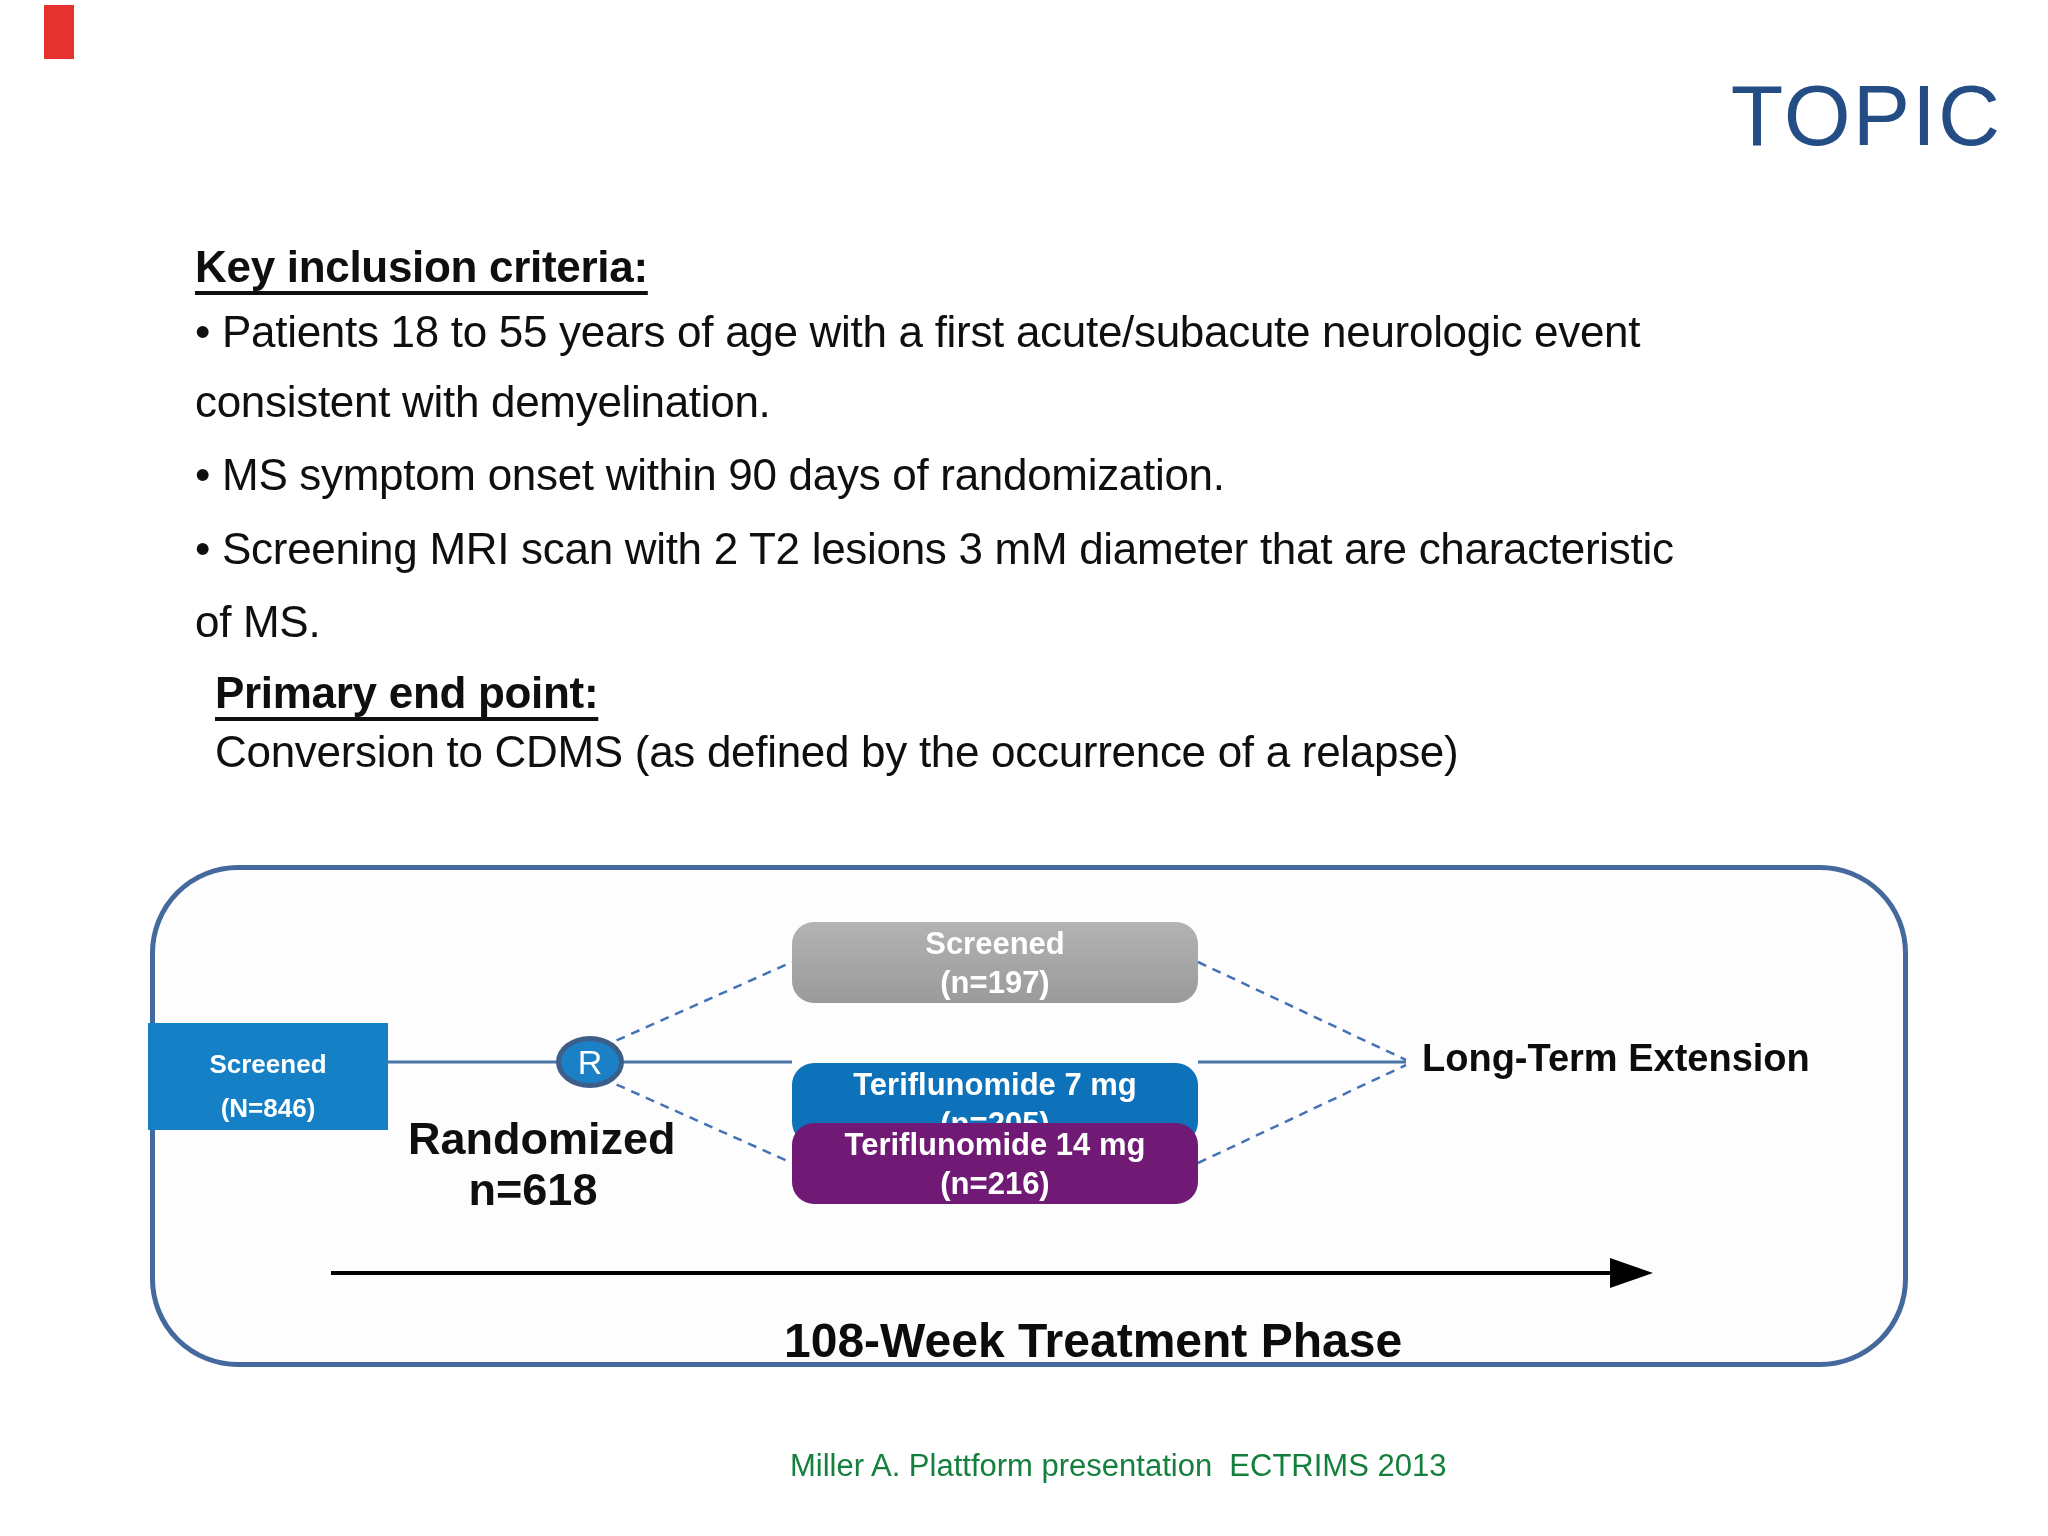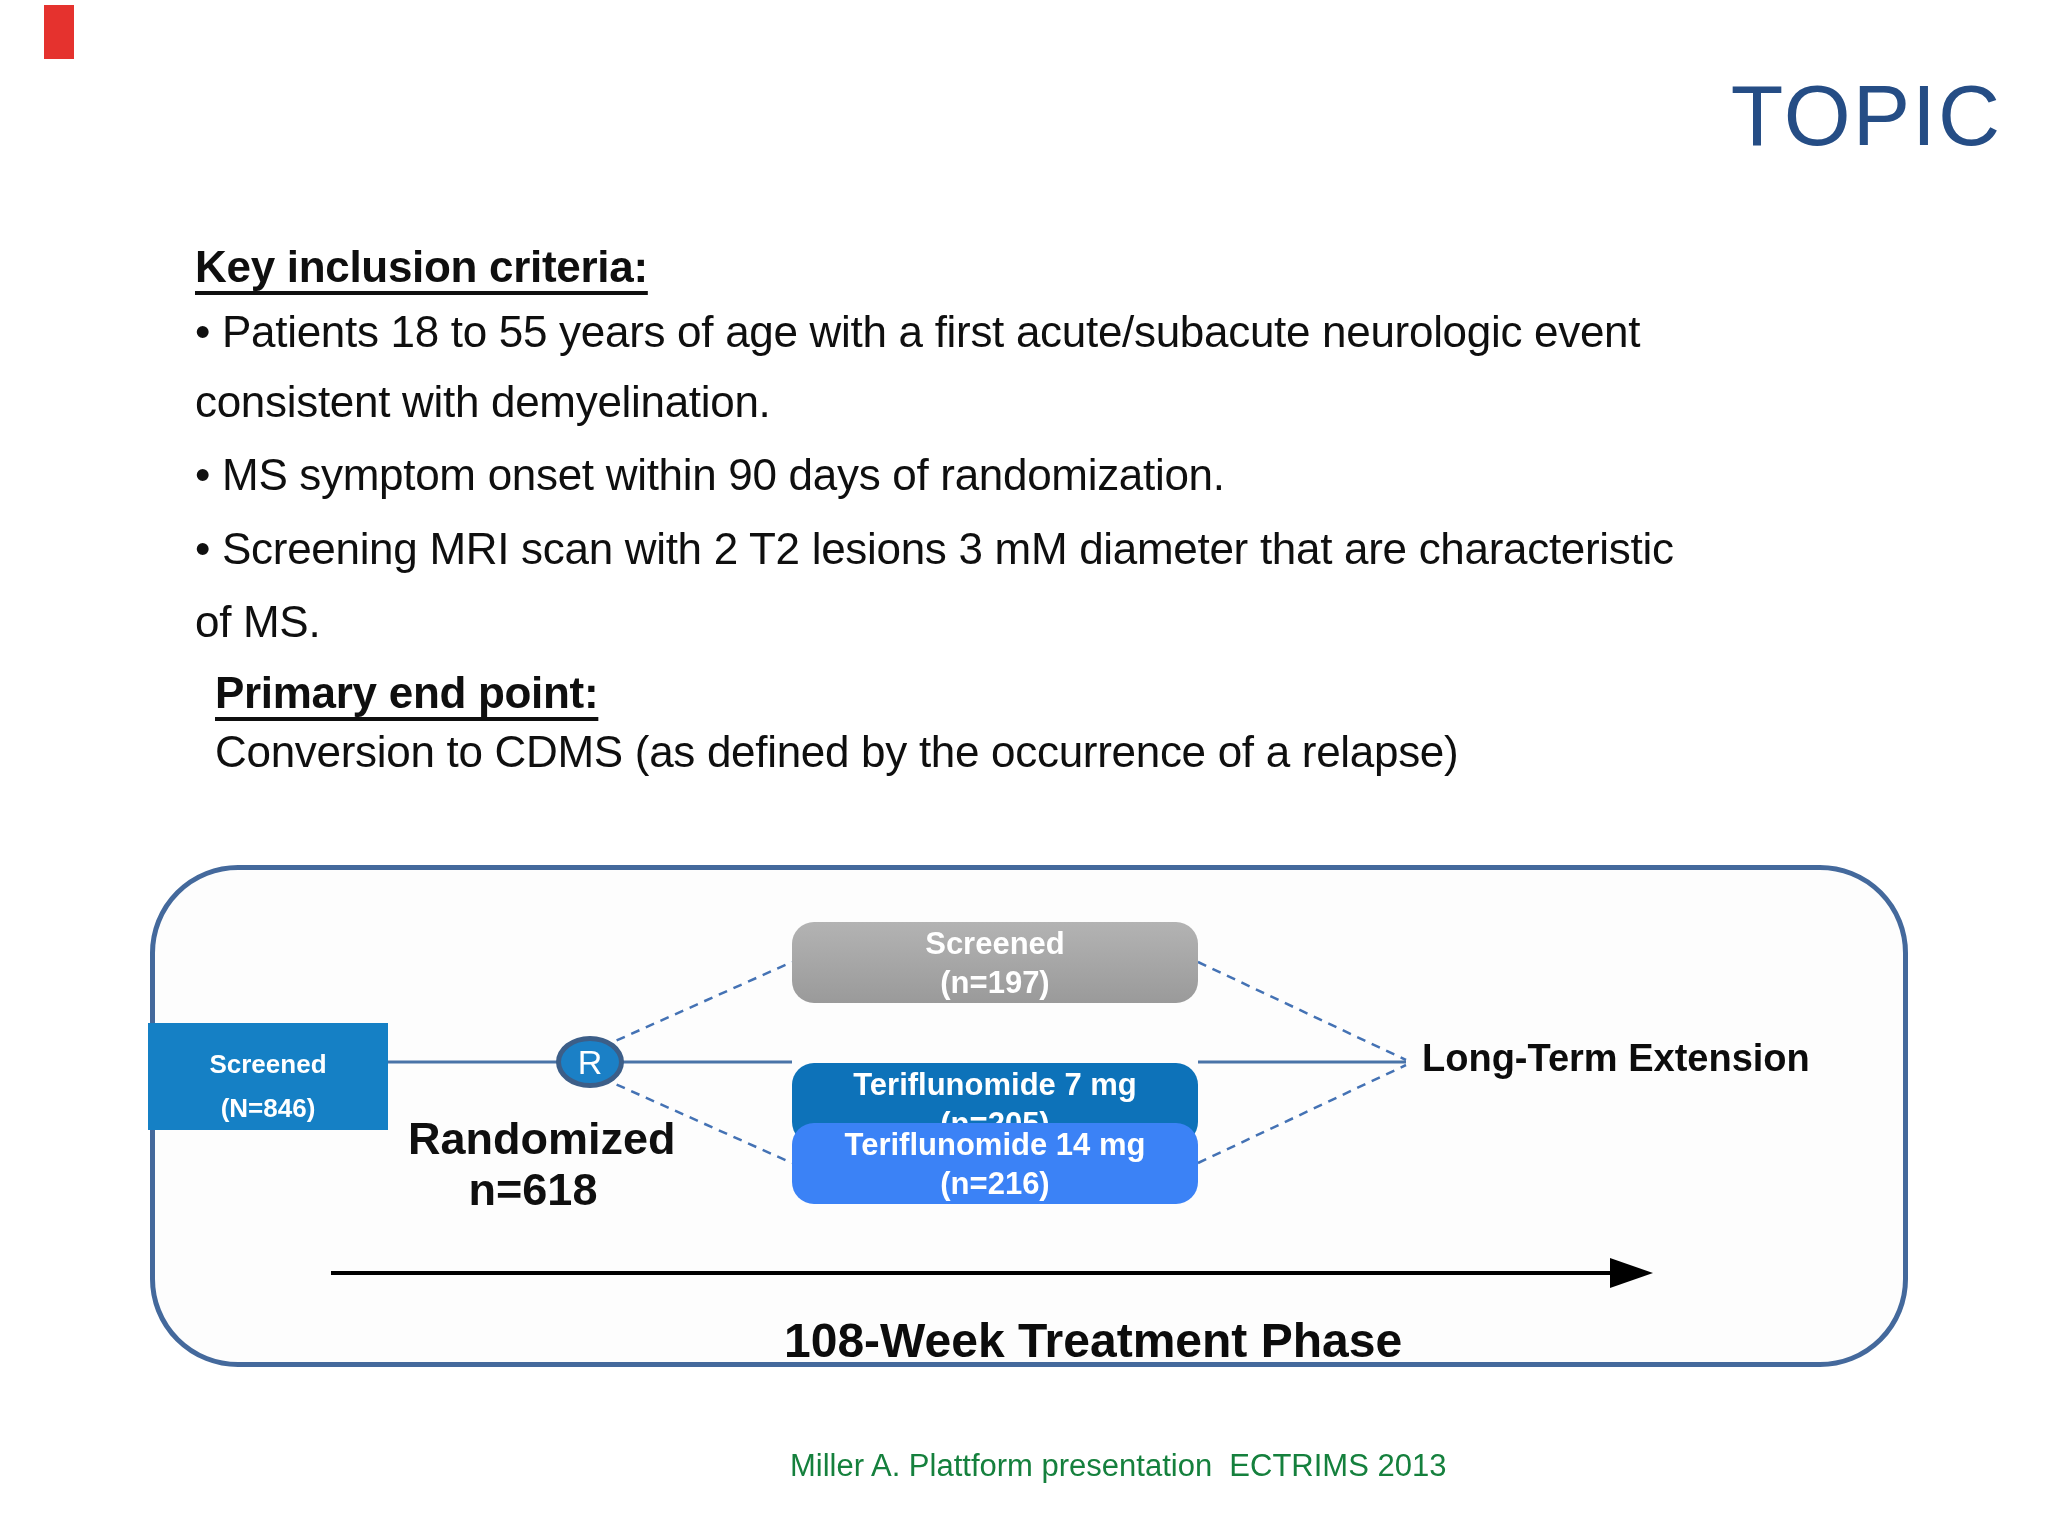--- a/index.html
+++ b/index.html
@@ -44,21 +44,21 @@
     position:absolute;left:258px;top:248px;width:250px;text-align:center;
     font-size:45px;font-weight:700;line-height:51px;color:#0f0f0f;
   }
   .arm-box{
     position:absolute;left:642px;width:406px;height:81px;border-radius:22px;
     color:#ffffff;font-weight:700;font-size:31px;line-height:39px;text-align:center;
     display:flex;flex-direction:column;justify-content:center;
   }
   .arm-placebo{top:57px;background:linear-gradient(#b3b3b3,#9a9a9a);}
   .arm-7mg{top:158px;background:#0d72b9;margin-top:40px;}
-  .arm-14mg{top:258px;background:#3b82f6;text-align:center;}
+  .arm-14mg{top:258px;background:#701a75;text-align:center;}
   .longterm{
     position:absolute;left:1272px;top:172px;font-size:38px;font-weight:700;color:#0c0c0c;white-space:nowrap;
   }
   .phase{
     position:absolute;left:634px;top:448px;width:600px;text-align:center;
     font-size:48px;font-weight:700;color:#0c0c0c;white-space:nowrap;
   }
   .footer{position:absolute;left:790px;top:1448px;font-size:31px;color:#15803d;white-space:pre;text-align:center;}
 </style>
 </head>

